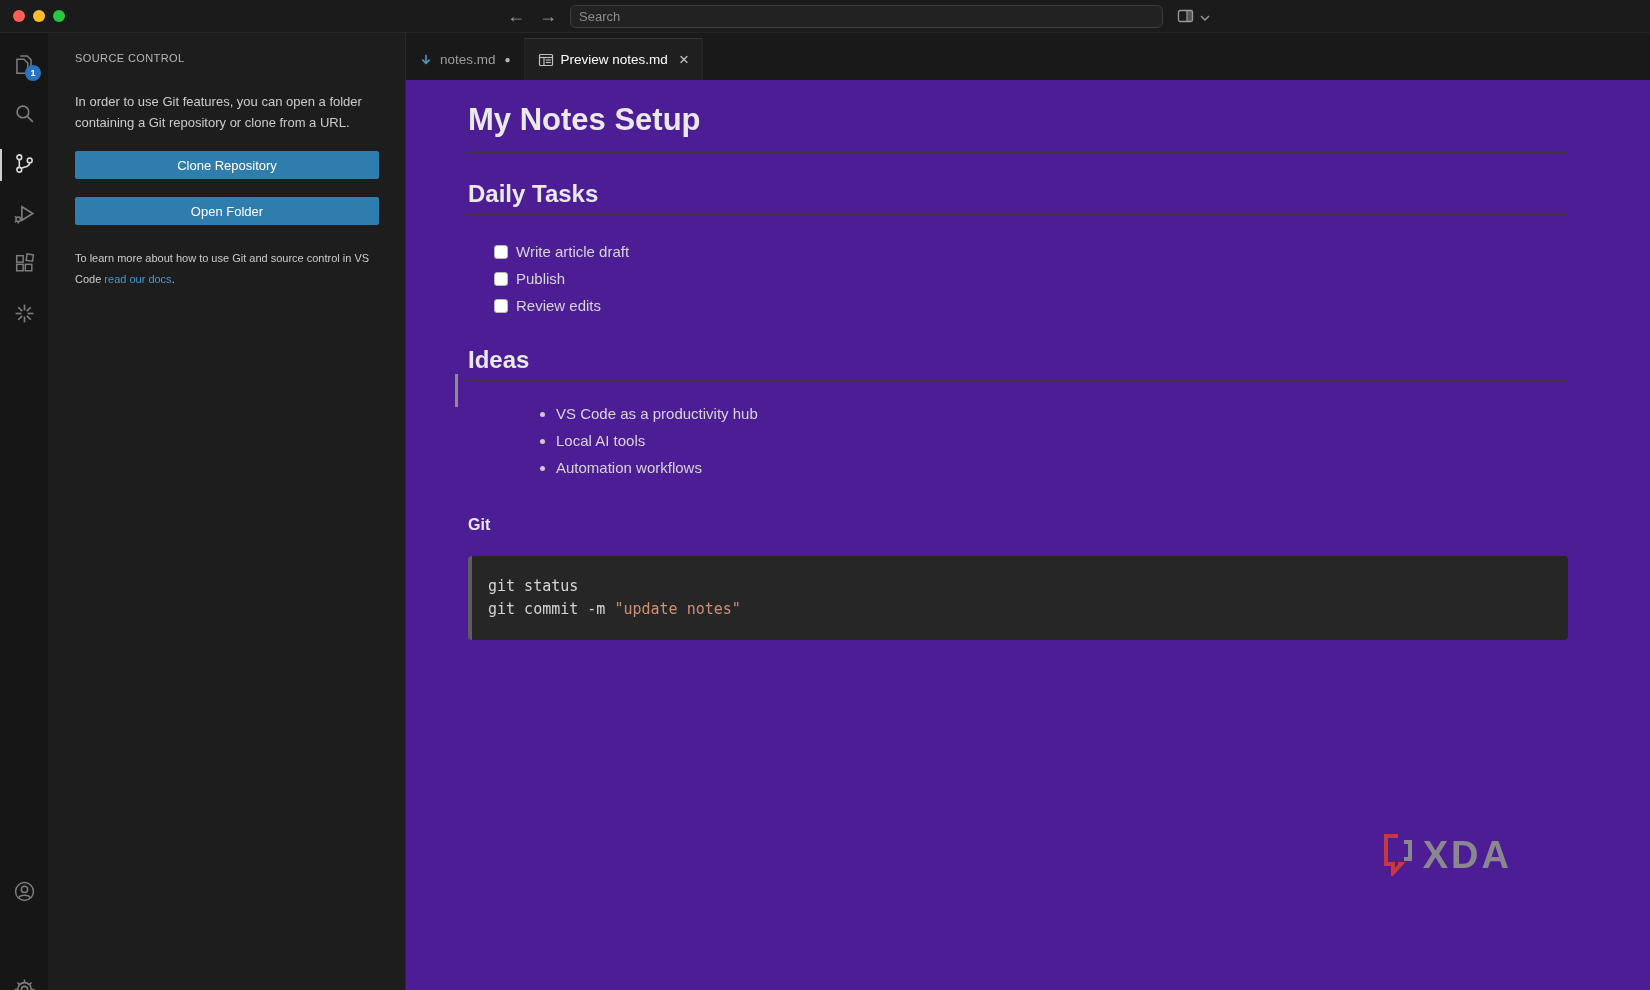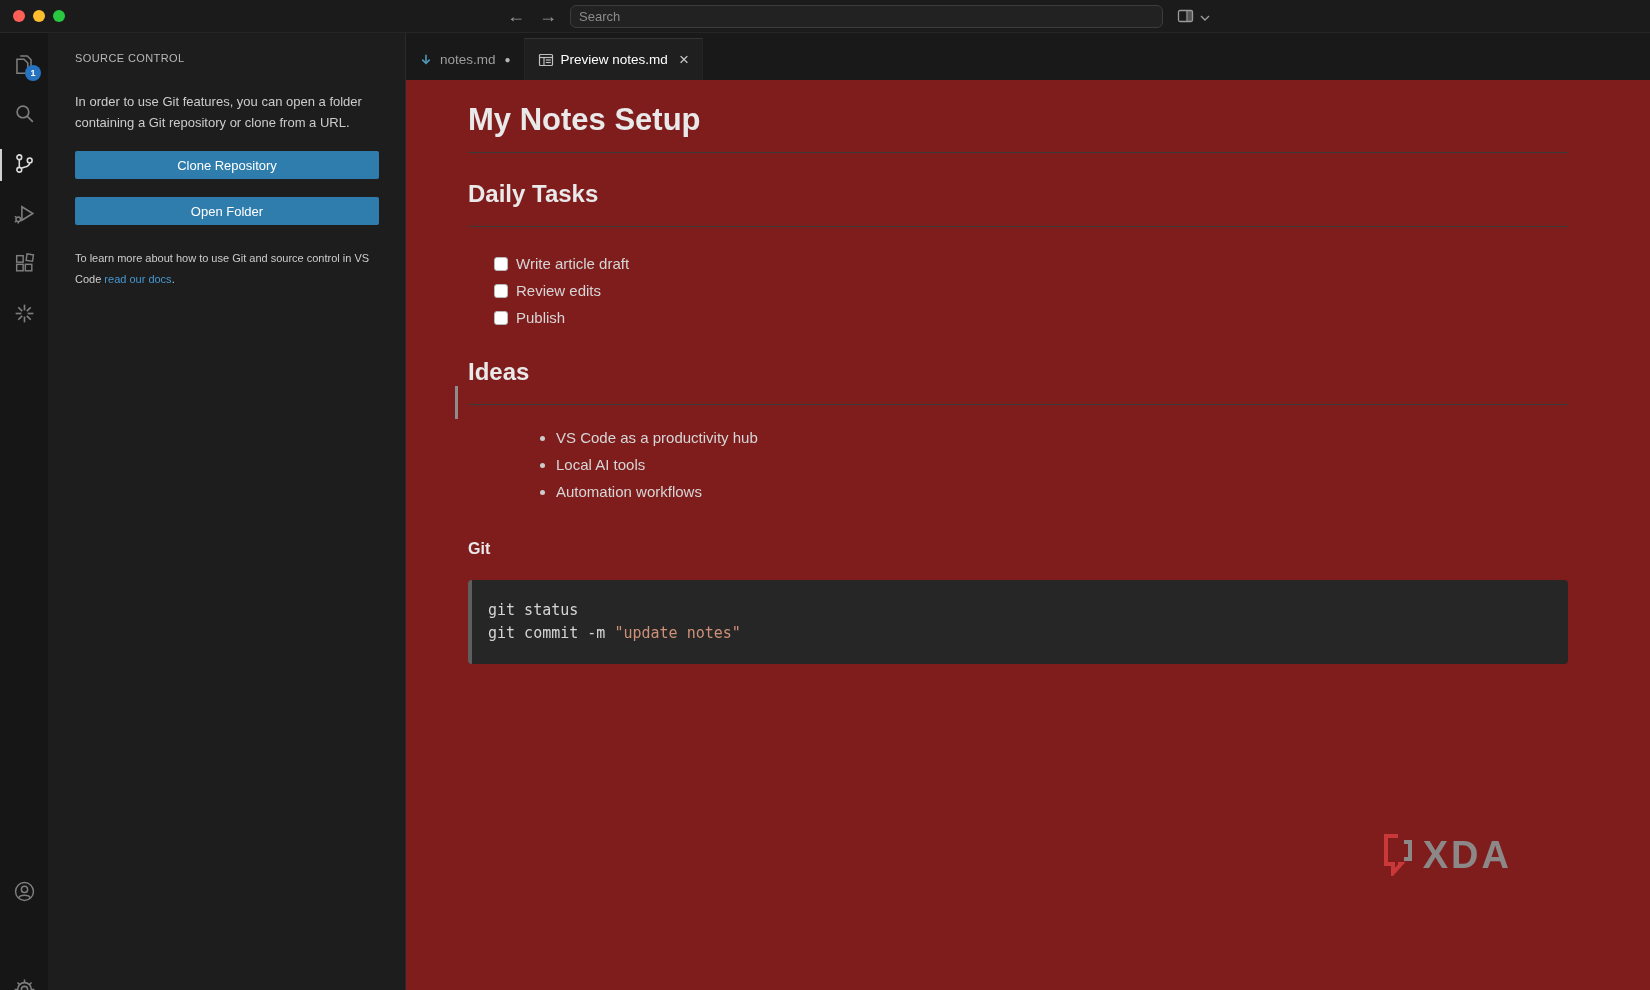--- a/index.html
+++ b/index.html
@@ -73,21 +73,21 @@
   .sc-button {
     margin-top: 18px; width: 100%; height: 28px; background: #2e7dad; color: #ffffff;
     font-size: 13px; border: none; border-radius: 2px; cursor: pointer;
     font-family: "Liberation Sans", sans-serif; display: flex; align-items: center; justify-content: center;
   }
   .sidebar-docs { margin-top: 23px; font-size: 11px; line-height: 21px; color: #cccccc; }
   .doc-link { color: #4596d1; cursor: pointer; }
 
   
   .editor {
-    flex: 1; background: #7f1d1d; border-left: 1px solid #2a2a2a;
+    flex: 1; background: #4c1d95; border-left: 1px solid #2a2a2a;
     display: flex; flex-direction: column; position: relative;
   }
   .tabbar { height: 47px; background: #191919; display: flex; align-items: flex-end; flex: none; }
   .tab {
     height: 42px; display: flex; align-items: center; padding: 0 13px;
     font-size: 13.5px; cursor: pointer; white-space: nowrap;
   }
   .tab.inactive { color: #9d9d9d; }
   .tab.active {
     background: #1f1f1f; color: #ffffff;
@@ -98,21 +98,21 @@
   .close-x { margin-left: 11px; font-size: 17px; line-height: 16px; color: #c8c8c8; cursor: pointer; }
 
   
   .preview { flex: 1; position: relative; padding: 0 82px 0 62px; overflow: hidden; }
   .md-h1 {
     margin-top: 21px; font-size: 31px; line-height: 37px; font-weight: 700; color: #e9e9e9;
     padding-bottom: 14px; border-bottom: 1px solid #3a3a3a;
   }
   .md-h2 {
     margin-top: 26px; font-size: 24px; line-height: 30px; font-weight: 700; color: #e9e9e9;
-    padding-bottom: 17px; border-bottom: 1px solid #3a3a3a;
+    padding-bottom: 5px; border-bottom: 1px solid #3a3a3a;
   }
   .md-h2-wrap { position: relative; }
   .sync-bar { position: absolute; left: -13px; top: 29px; width: 3px; height: 33px; background: #8d8d8d; }
   .task-list { margin-top: 23px; padding-left: 26px; list-style: none; font-size: 15px; }
   .task-item { display: flex; align-items: center; height: 27px; color: #d6d6d6; }
   .checkbox {
     width: 14px; height: 14px; background: #ffffff; border: 1px solid #b8b8b8;
     border-radius: 3px; margin-right: 8px; flex: none; cursor: pointer;
   }
   .bullet-list { margin-top: 19px; padding-left: 48px; font-size: 15px; }
@@ -291,25 +291,25 @@
 
       <h2 class="md-h2">Daily Tasks</h2>
 
       <ul class="task-list">
         <li class="task-item">
           <span class="checkbox"></span>
           <span>Write article draft</span>
         </li>
         <li class="task-item">
           <span class="checkbox"></span>
-          <span>Review edits</span>
+          <span>Publish</span>
         </li>
         <li class="task-item">
           <span class="checkbox"></span>
-          <span>Publish</span>
+          <span>Review edits</span>
         </li>
       </ul>
 
       <div class="md-h2-wrap">
         <span class="sync-bar"></span>
         <h2 class="md-h2" style="">Ideas</h2>
       </div>
 
       <ul class="bullet-list">
         <li>VS Code as a productivity hub</li>

